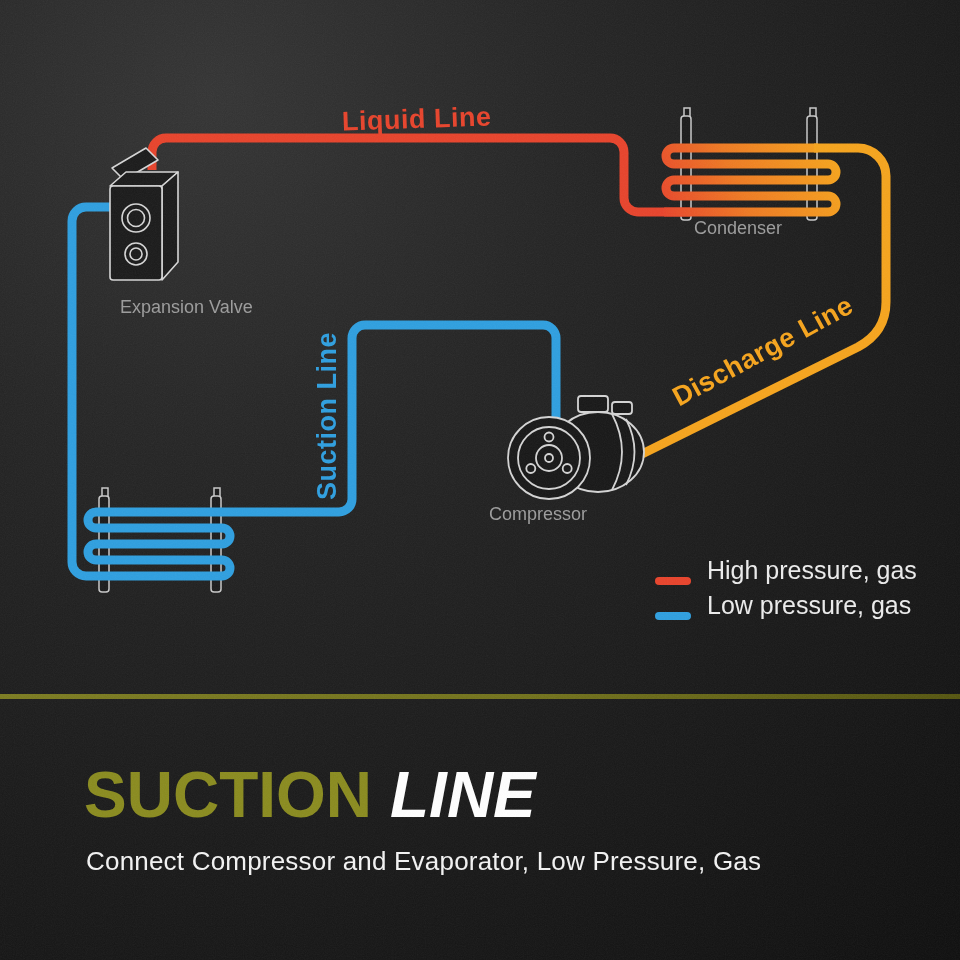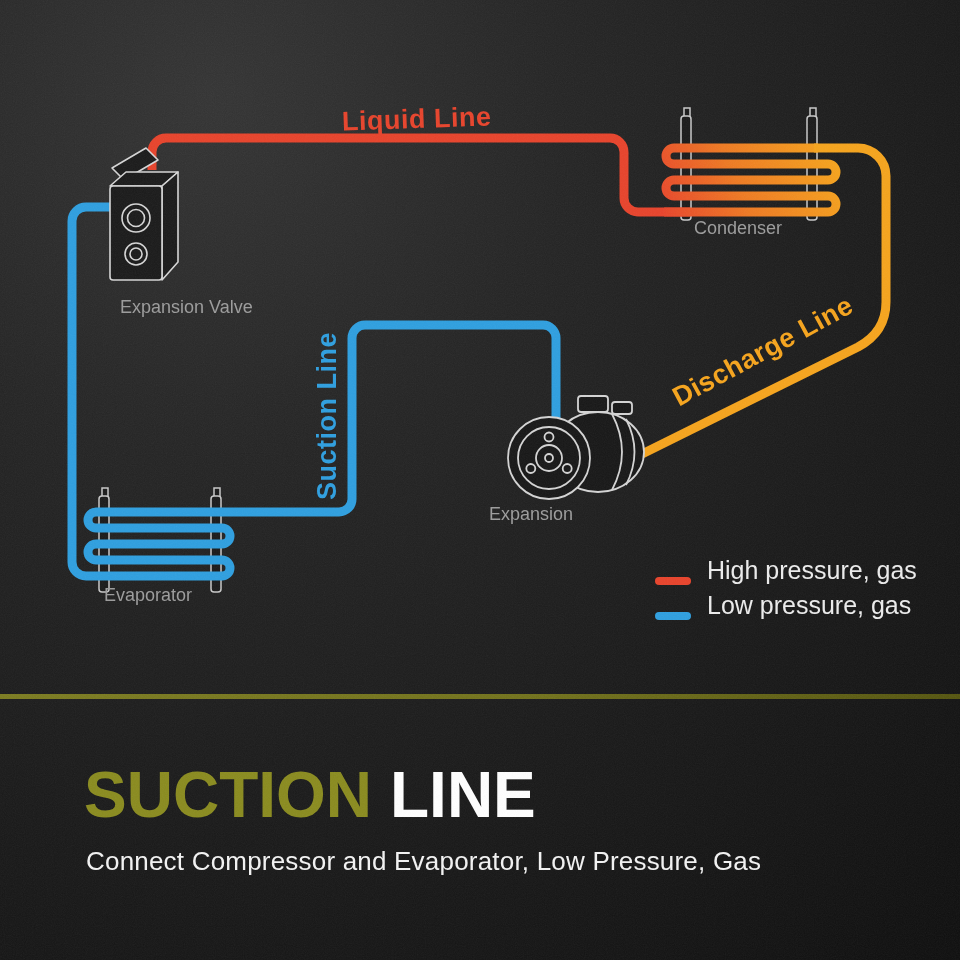--- a/index.html
+++ b/index.html
@@ -30,21 +30,21 @@
   .legend-swatch { width:36px; height:8px; border-radius:4px; margin-right:16px; flex:0 0 auto; }
   .legend-text { color:#ececec; font-size:25px; }
 
   .divider { position:absolute; left:0; top:694px; width:960px; height:5px;
     background:linear-gradient(90deg,#7c7c20 0%, #72721b 55%, #55550f 100%); }
 
   .footer { position:absolute; left:0; top:699px; width:960px; height:261px; }
   .footer-title { position:absolute; left:84px; top:758px; font-size:64px; font-weight:800;
     letter-spacing:0; white-space:nowrap; }
   .footer-title .accent { margin-right:18px; }
-  .footer-title .rest { color:#ffffff; }
+  .footer-title .rest { color:#ffffff;font-style:italic; }
   .footer-sub { position:absolute; left:86px; top:846px; color:#f3f3f3; font-size:26px;
     letter-spacing:.2px; white-space:nowrap; }
 
   .noise { position:absolute; inset:0; opacity:.07; pointer-events:none; z-index:60; }
 </style>
 </head>
 <body>
 
 <div class="page">
 
@@ -106,22 +106,21 @@
         <circle cx="549" cy="458" r="4" fill="none"></circle>
       </g>
     </svg>
 
     <div class="dlabel line-label liquid-label" style="color: rgb(232, 67, 43);">Liquid Line</div>
     <div class="dlabel line-label suction-label" style="color: rgb(46, 159, 224);">Suction Line</div>
     <div class="dlabel line-label discharge-label" style="color: rgb(246, 164, 28);">Discharge Line</div>
 
     <div class="dlabel comp-label condenser-label">Condenser</div>
     <div class="dlabel comp-label expansion-label">Expansion Valve</div>
-    <div class="dlabel comp-label compressor-label">Expansion</div>
-    <div class="dlabel comp-label evaporator-label">Evaporator</div>
+    <div class="dlabel comp-label compressor-label">Compressor</div>
 
     <div class="legend">
       <div class="legend-row">
         <span class="legend-swatch" style="background: rgb(232, 67, 43);"></span>
         <span class="legend-text">High pressure, gas</span>
       </div>
       <div class="legend-row">
         <span class="legend-swatch" style="background: rgb(46, 159, 224);"></span>
         <span class="legend-text">Low pressure, gas</span>
       </div>

